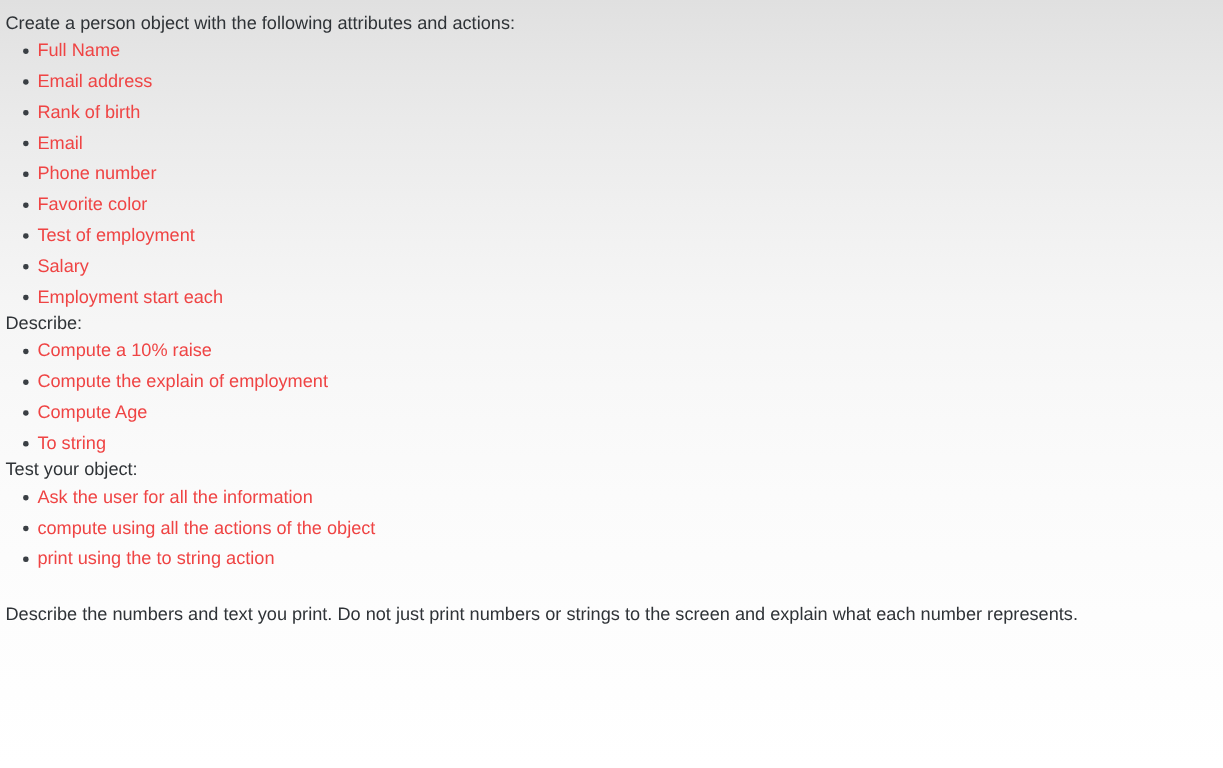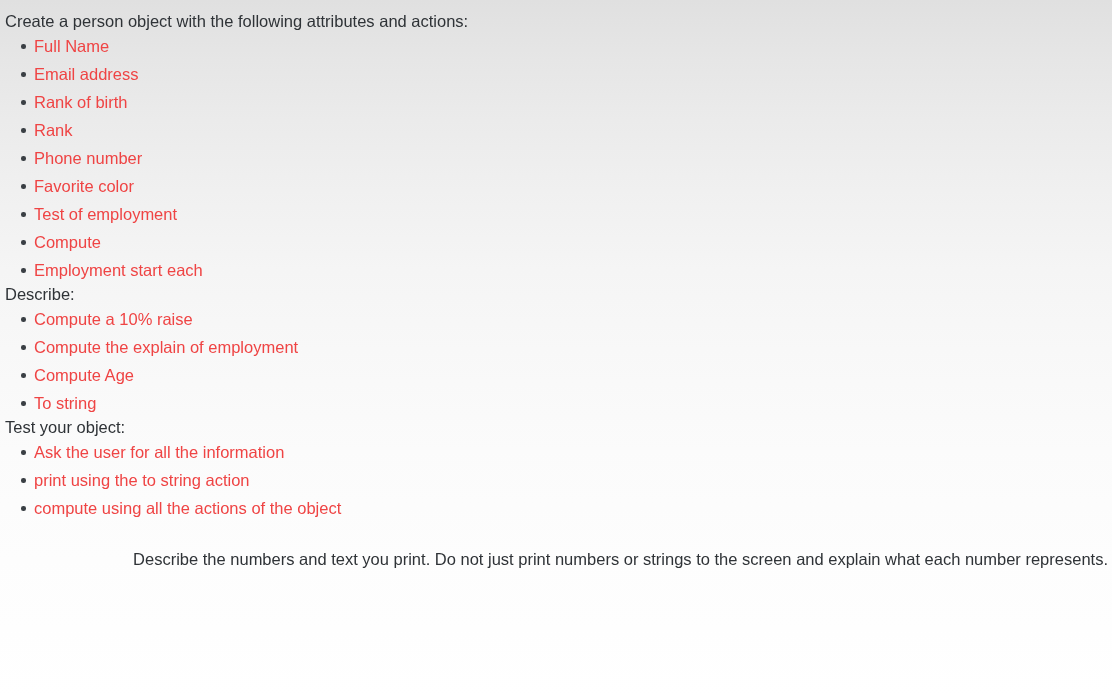--- a/index.html
+++ b/index.html
@@ -78,60 +78,59 @@
   .block-list   { margin-bottom: 22px; }
   .block-head   { margin-bottom: 20px; }
 
   .final {
     margin: 0;
     padding-left: 5px;
     font-size: 16.5px;
     line-height: 21px;
     color: #2f3337;
     white-space: nowrap;
-    text-align: right;
   }
 
   .spacer-final { height: 27px; }
 </style>
 </head>
 <body>
 
 <div class="page">
   <div class="content">
 
     <p class="para block-lead">Create a person object with the following attributes and actions:</p>
 
     <ul class="bullets block-list">
       <li>Full Name</li>
       <li>Email address</li>
       <li>Rank of birth</li>
-      <li>Rank</li>
+      <li>Email</li>
       <li>Phone number</li>
       <li>Favorite color</li>
       <li>Test of employment</li>
-      <li>Compute</li>
+      <li>Salary</li>
       <li>Employment start each</li>
     </ul>
 
     <p class="para block-head">Describe:</p>
 
     <ul class="bullets block-list">
       <li>Compute a 10% raise</li>
       <li>Compute the explain of employment</li>
       <li>Compute Age</li>
       <li>To string</li>
     </ul>
 
     <p class="para block-head">Test your object:</p>
 
     <ul class="bullets">
       <li>Ask the user for all the information</li>
+      <li>compute using all the actions of the object</li>
       <li>print using the to string action</li>
-      <li>compute using all the actions of the object</li>
     </ul>
 
     <div class="spacer-final"></div>
 
   </div>
 
   <p class="final">Describe the numbers and text you print. Do not just print numbers or strings to the screen and explain what each number represents.</p>
 </div>
 
 </body></html>

